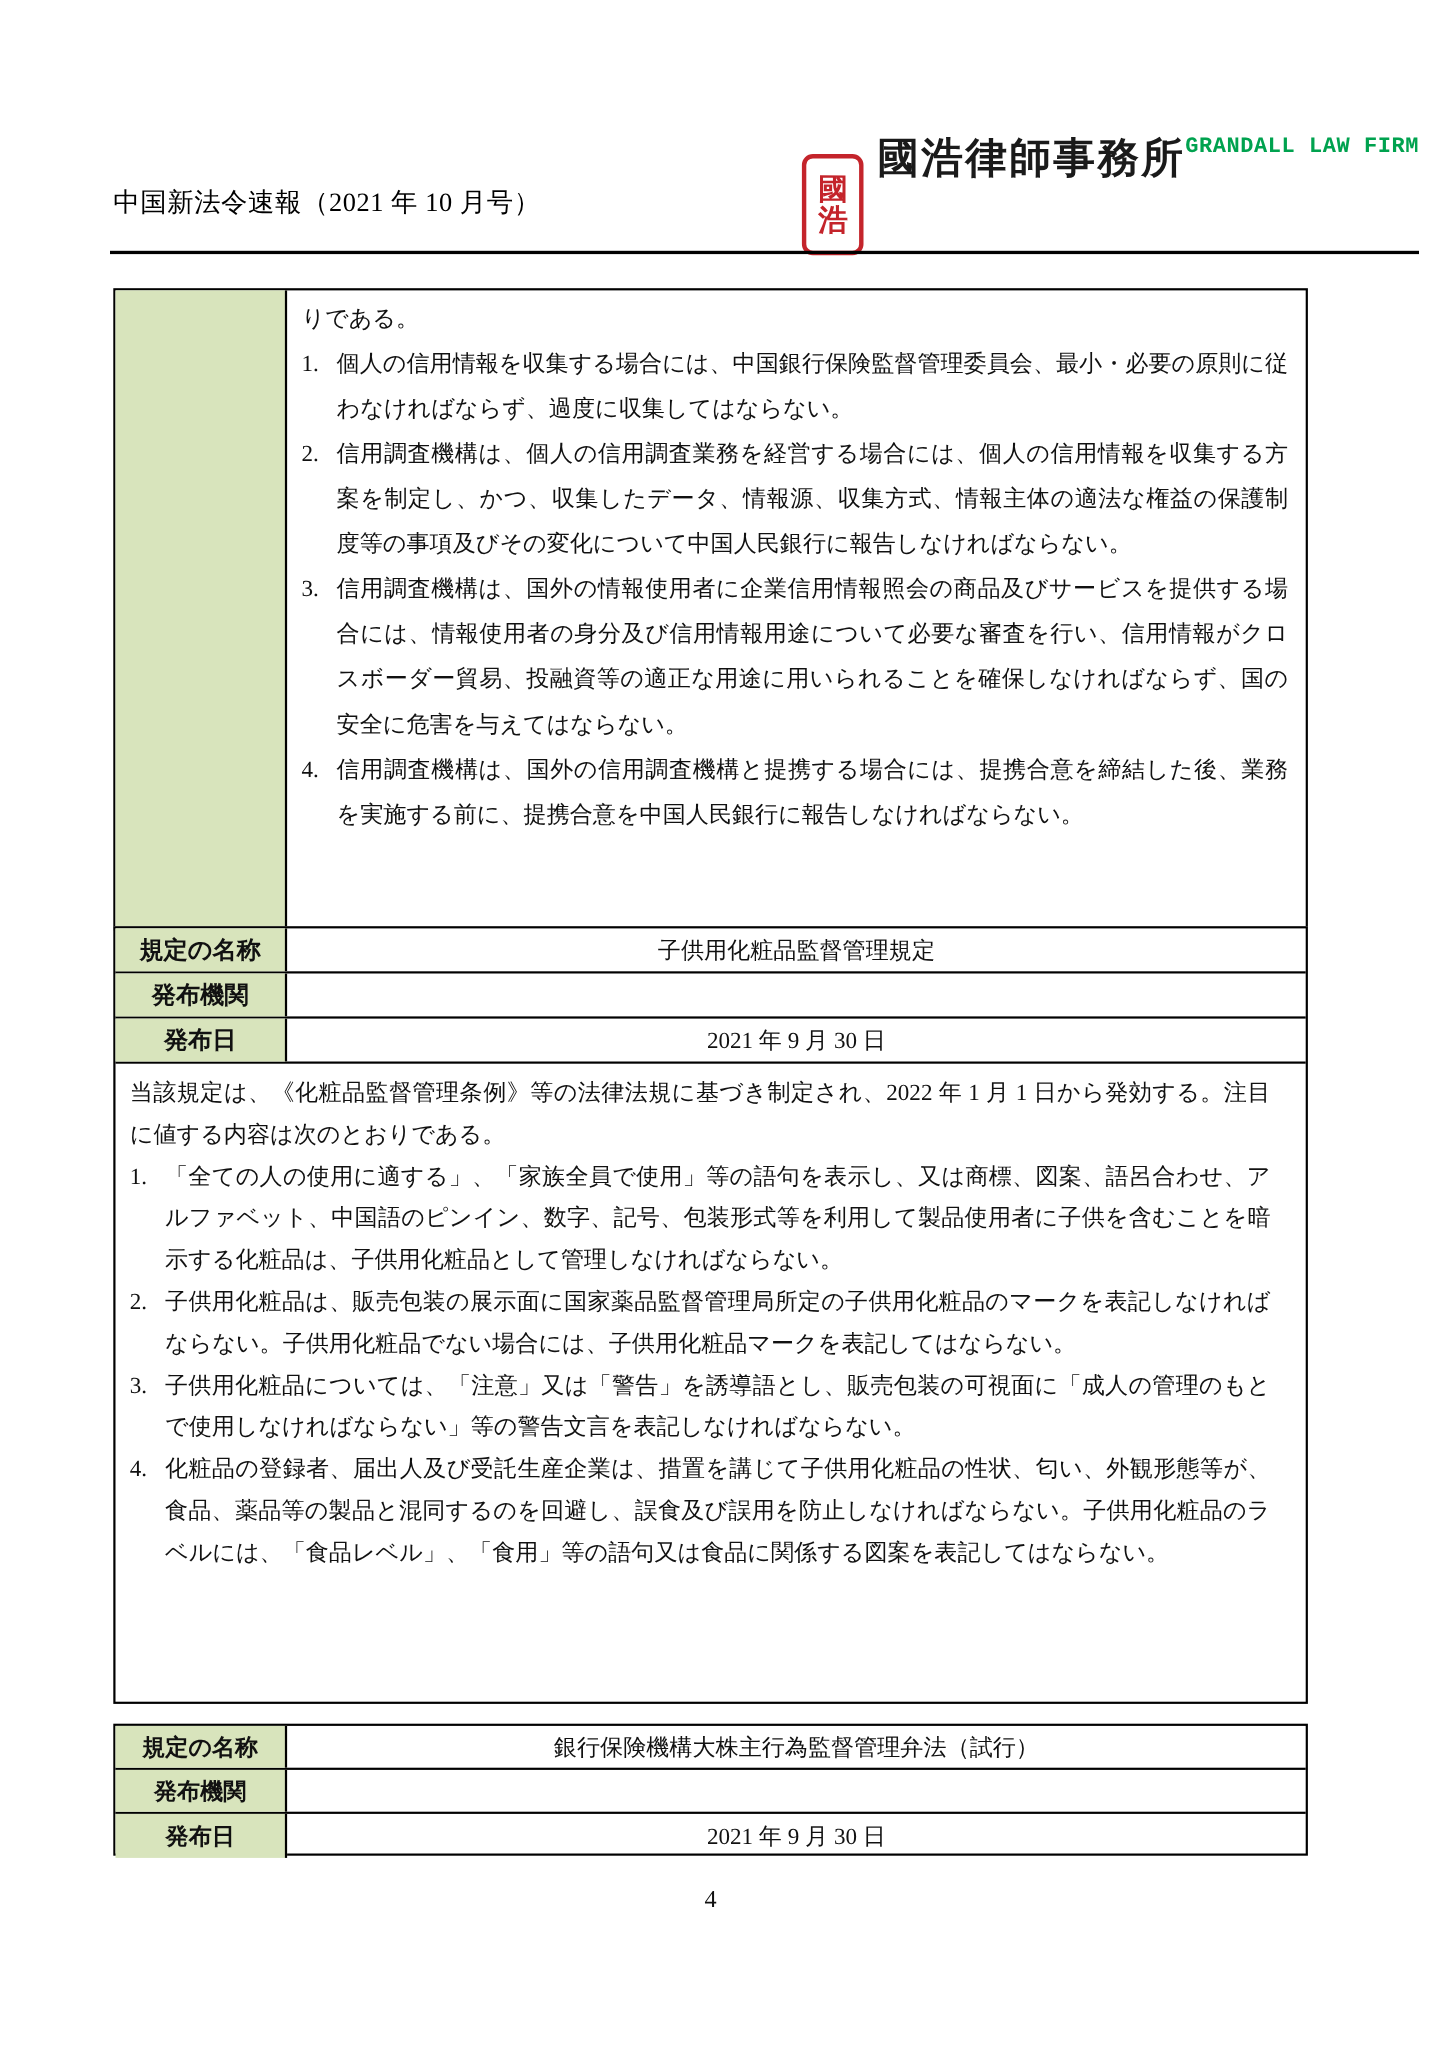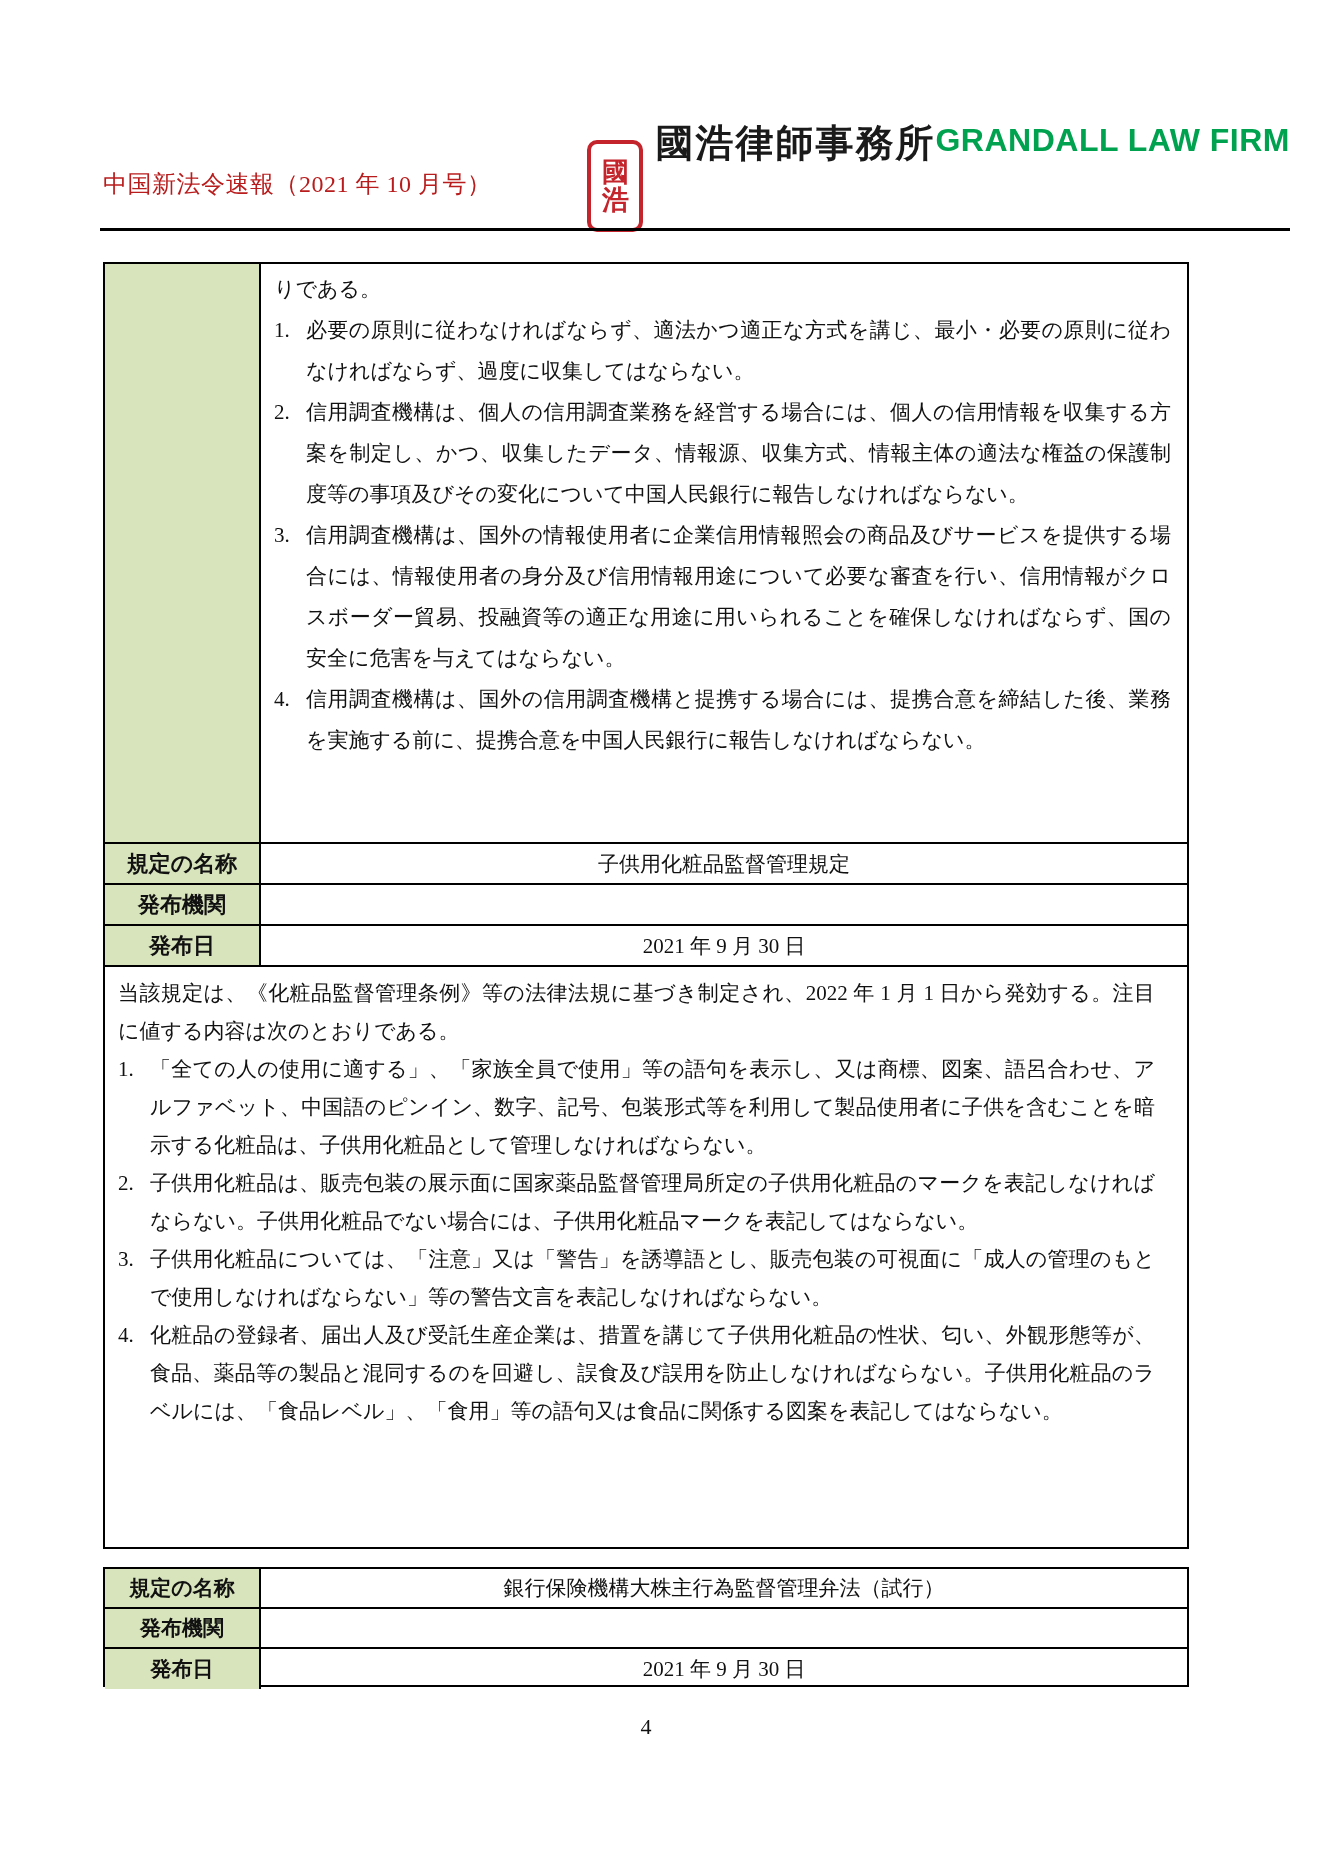--- a/index.html
+++ b/index.html
@@ -8,21 +8,21 @@
     position:relative;
     width:1323px; height:1871px;
     background:#ffffff;
     font-family:"Liberation Serif","DejaVu Serif",serif;
     color:#111111;
     overflow:hidden;
   }
   
   .header-title{
     position:absolute; left:103px; top:168px;
-    font-size:24px; letter-spacing:0.5px; color:#b91c1c;
+    font-size:24px; letter-spacing:0.5px; color:#000000;
   }
   .logo{
     position:absolute; right:33px; top:118px;
     display:flex; align-items:flex-start;
   }
   .seal{
     width:56px; height:92px;
     border:4px solid var(--seal-red,#c4242b);
     border-radius:10px;
     display:flex; flex-direction:column; align-items:center; justify-content:center;
@@ -30,22 +30,22 @@
     margin-right:12px; margin-top:22px;
     line-height:1.05;
   }
   .seal span{ font-size:27px; font-weight:bold; }
   .logo-text{ display:flex; flex-direction:row; }
   .logo-cjk{
     font-family:"Liberation Sans","DejaVu Sans",sans-serif;
     font-size:38px; font-weight:700; color:#1a1a1a; letter-spacing:2px;
   }
   .logo-en{
-    font-family:Liberation Sans, sans-serif;
-    font-size:32px; font-weight:700; color:var(--brand-green,#00a24f);
+    font-family:Liberation Mono, monospace;
+    font-size:20px; font-weight:700; color:var(--brand-green,#00a24f);
     letter-spacing:0.5px; margin-top:4px;
   }
   .header-rule{
     position:absolute; left:100px; top:228px; width:1190px; height:3px;
     background:#000;
   }
   
   .tbl{
     position:absolute; left:103px; width:1086px;
     border:2px solid #000; background:#fff;
@@ -114,21 +114,21 @@
   </div>
 
   <div class="header-rule"></div>
 
   <div class="tbl cont-table">
     <div class="label-col label-bg"></div>
     <div class="content-col">
       <div class="intro">りである。</div>
       <div class="li">
         <span class="num">1.</span>
-        <span class="txt">必要の原則に従わなければならず、適法かつ適正な方式を講じ、最小・必要の原則に従わなければならず、過度に収集してはならない。</span>
+        <span class="txt">個人の信用情報を収集する場合には、中国銀行保険監督管理委員会、最小・必要の原則に従わなければならず、過度に収集してはならない。</span>
       </div>
       <div class="li">
         <span class="num">2.</span>
         <span class="txt">信用調査機構は、個人の信用調査業務を経営する場合には、個人の信用情報を収集する方案を制定し、かつ、収集したデータ、情報源、収集方式、情報主体の適法な権益の保護制度等の事項及びその変化について中国人民銀行に報告しなければならない。</span>
       </div>
       <div class="li">
         <span class="num">3.</span>
         <span class="txt">信用調査機構は、国外の情報使用者に企業信用情報照会の商品及びサービスを提供する場合には、情報使用者の身分及び信用情報用途について必要な審査を行い、信用情報がクロスボーダー貿易、投融資等の適正な用途に用いられることを確保しなければならず、国の安全に危害を与えてはならない。</span>
       </div>
       <div class="li">

